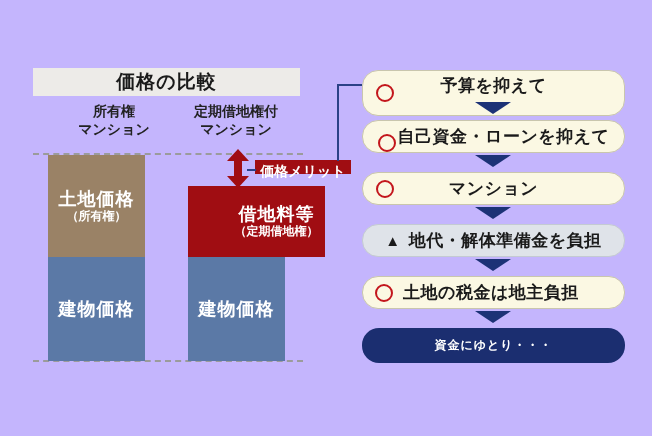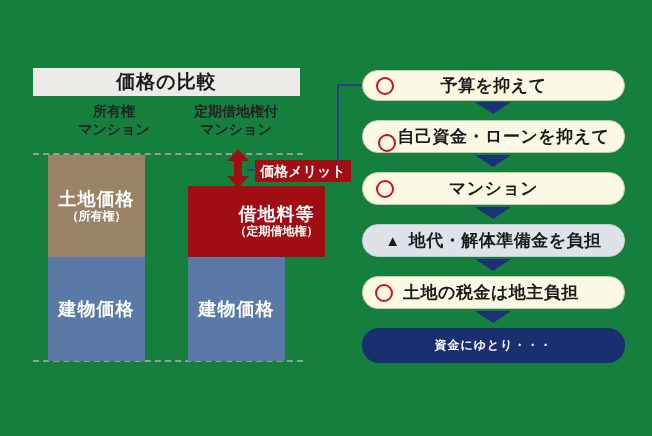--- a/index.html
+++ b/index.html
@@ -1,17 +1,17 @@
 <!DOCTYPE html>
 <html><head>
 <meta charset="utf-8">
 <style>
   html,body{margin:0;padding:0;background:#fff;}
   body{font-family:"Liberation Sans","DejaVu Sans",sans-serif;}
-  .canvas{position:relative;width:652px;height:436px;background:#15803d;overflow:hidden;}
+  .canvas{position:relative;width:652px;height:436px;background:#c4b5fd;overflow:hidden;}
 
   
   .chart-title{position:absolute;left:33px;top:68px;width:267px;height:28px;
     background:#edebe8;color:#1a1a1a;font-size:19px;font-weight:bold;
     line-height:28px;text-align:center;letter-spacing:1px;}
   .col-label{position:absolute;top:102px;width:140px;text-align:center;
     color:#222;font-size:14px;font-weight:bold;line-height:18px;}
   .col-label.c1{left:44px;}
   .col-label.c2{left:166px;}
   .dashed{position:absolute;left:33px;width:270px;height:0;border-top:2px dashed #9b9b9b;}
@@ -30,41 +30,41 @@
   
   .price-arrow{position:absolute;left:227px;top:149px;width:22px;height:39px;}
   .price-arrow .head-up{position:absolute;left:0;top:0;width:0;height:0;
     border-left:11px solid transparent;border-right:11px solid transparent;
     border-bottom:12px solid #a00d12;}
   .price-arrow .shaft{position:absolute;left:7px;top:10px;width:8px;height:19px;background:#a00d12;}
   .price-arrow .head-down{position:absolute;left:0;bottom:0;width:0;height:0;
     border-left:11px solid transparent;border-right:11px solid transparent;
     border-top:12px solid #a00d12;}
 
-  .merit-label{position:absolute;left:255px;top:160px;width:96px;height:22px;
+  .merit-label{position:absolute;left:255px;top:160px;width:96px;height:14px;
     background:#a00d12;color:#fff;font-size:14px;font-weight:bold;
     line-height:22px;text-align:center;}
 
   .conn{position:absolute;background:#2b4187;}
   .conn.a{left:247px;top:169px;width:9px;height:2px;}
   .conn.b{left:337px;top:84px;width:2px;height:77px;}
   .conn.c{left:337px;top:84px;width:25px;height:2px;}
 
   
   .step{position:absolute;left:362px;width:263px;box-sizing:border-box;
     color:#1a1a1a;font-size:17px;font-weight:bold;letter-spacing:0.5px;}
   .step.cream{background:#fbf8e3;border:1px solid #c9c6ad;border-radius:16px;}
   .step.gray{background:#dfe3e9;border:1px solid #c4cad2;border-radius:16px;}
   .step.navy{background:#1b2e70;border-radius:17px;color:#fff;}
   .step.split{text-align:center;}
   .step.split .txt{display:block;}
   .step.inline{display:flex;align-items:flex-end;justify-content:center;}
   .step.leftal{display:flex;align-items:center;justify-content:flex-start;padding-left:12px;}
   .step.center{text-align:center;}
-  .s1{top:70px;height:31px;line-height:29px;}
+  .s1{top:70px;height:46px;line-height:29px;}
   .s2{top:120px;height:33px;line-height:31px;}
   .s3{top:172px;height:33px;line-height:31px;}
   .s4{top:224px;height:33px;line-height:31px;}
   .s5{top:276px;height:33px;line-height:31px;}
   .s6{top:328px;height:35px;line-height:35px;font-size:12px;letter-spacing:1px;}
 
   .circle{display:inline-block;width:14px;height:14px;border:2px solid #c3161c;
     border-radius:50%;background:transparent;flex:0 0 auto;}
   .circle.abs{position:absolute;left:13px;top:50%;margin-top:-9px;}
   .step.inline .circle{margin-right:2px;}

